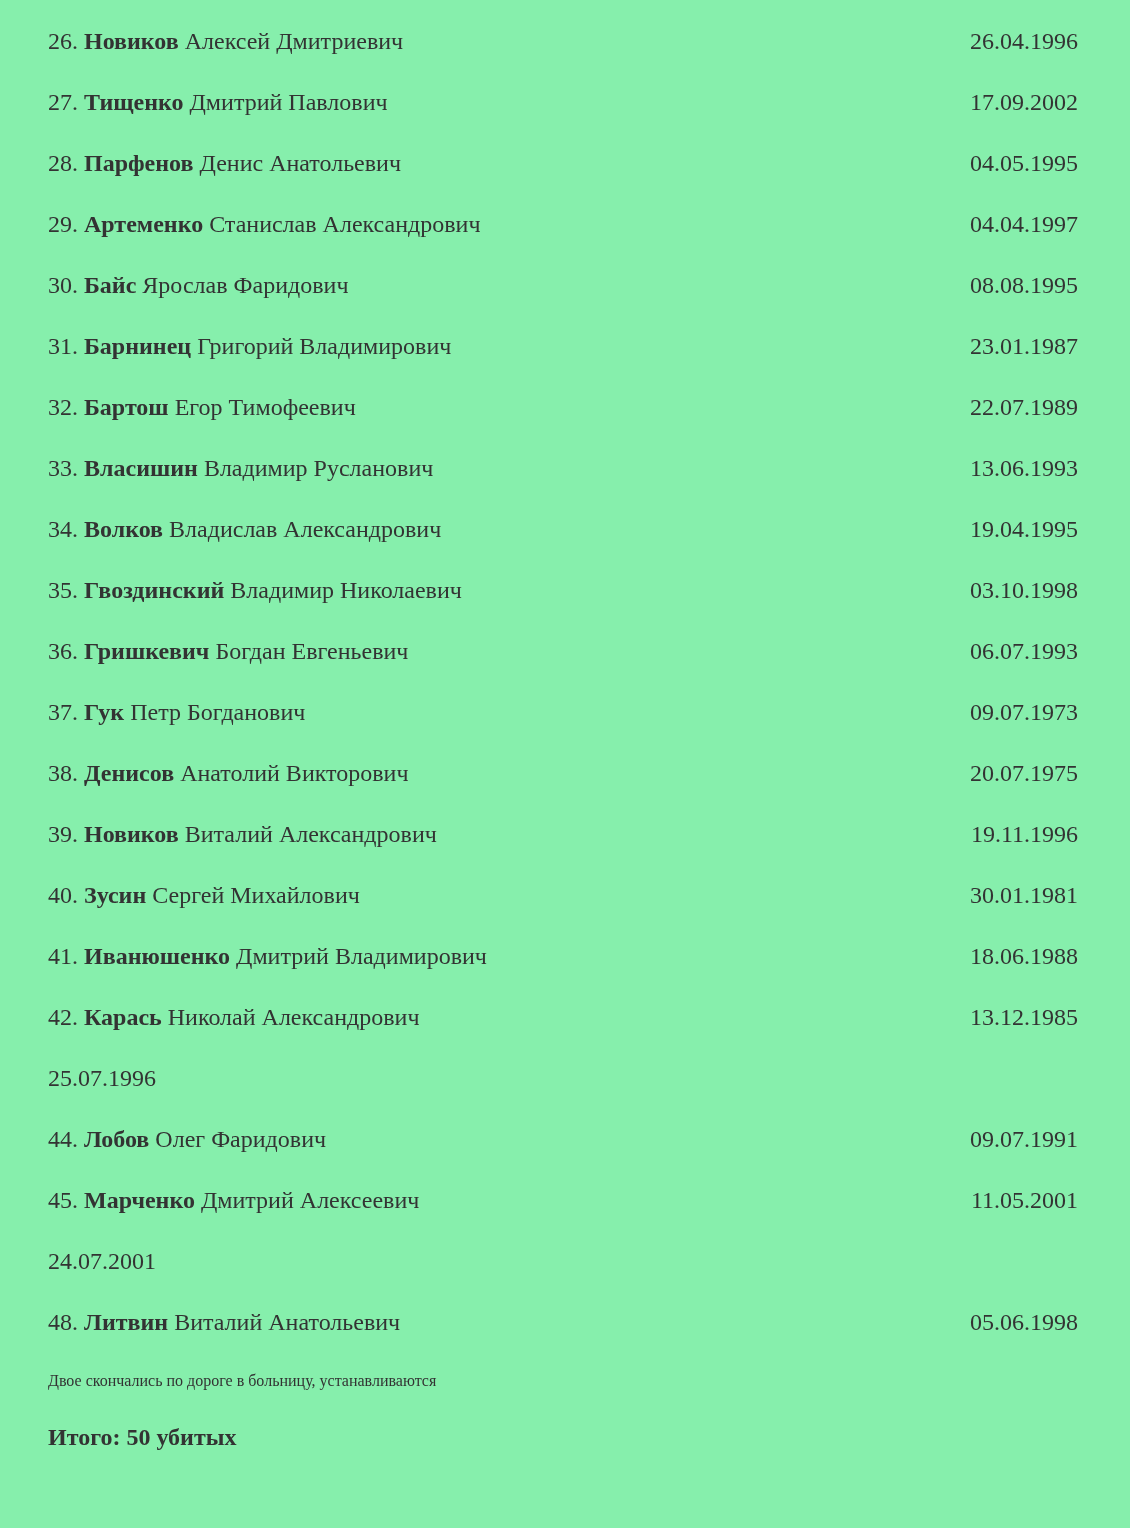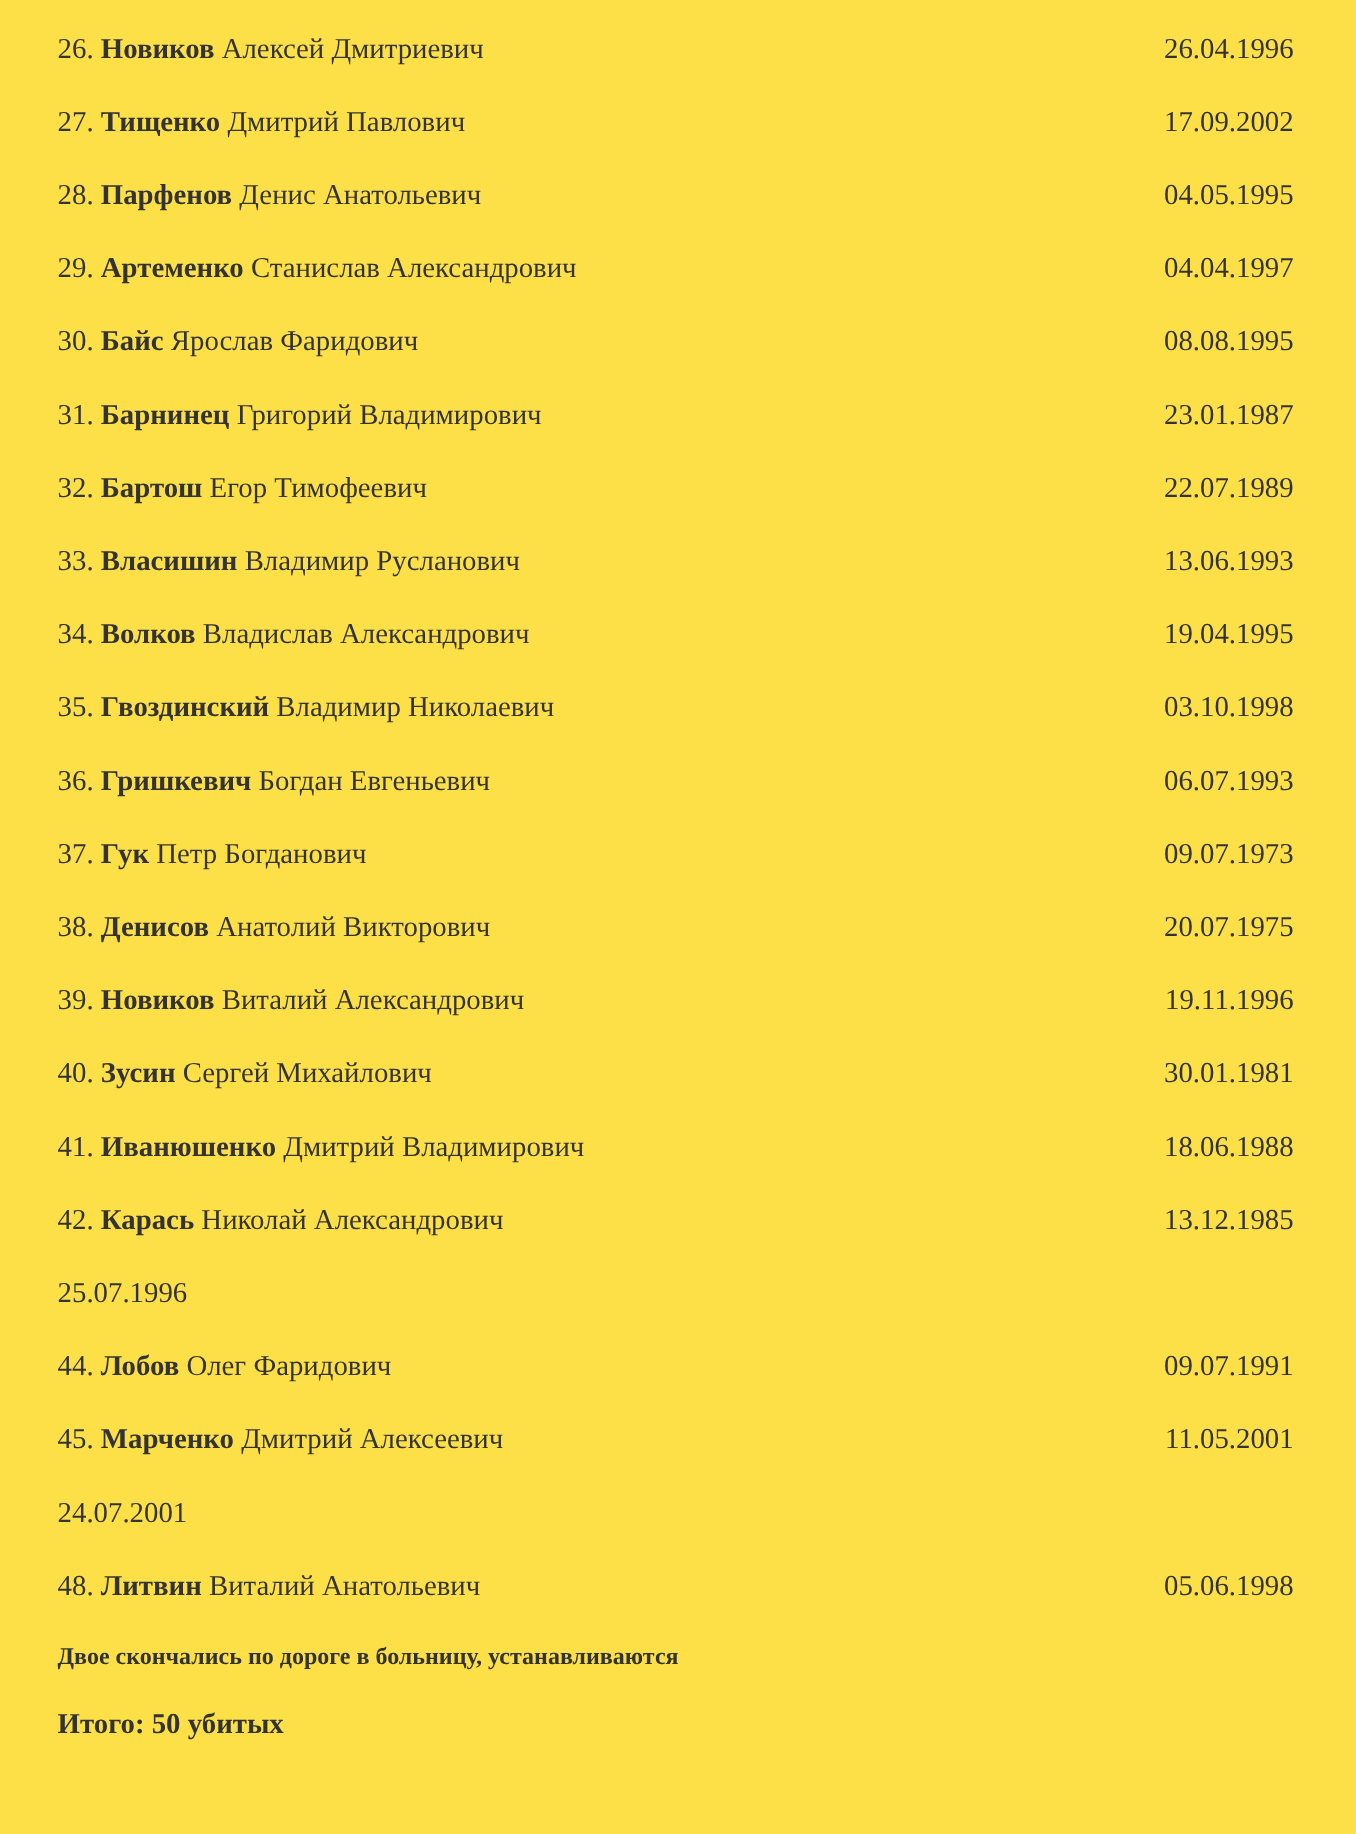--- a/index.html
+++ b/index.html
@@ -11,21 +11,21 @@
   body {
     font-family: "Liberation Serif", "DejaVu Serif", serif;
     color: #333333;
     -webkit-font-smoothing: antialiased;
   }
   .page {
     width: 1130px;
     height: 1528px;
     box-sizing: border-box;
     padding: 11px 52px 0 48px;
-    background: #fde047;
+    background: #86efac;
     overflow: hidden;
   }
   .entry-row {
     display: flex;
     align-items: center;
     height: 61px;
     font-size: 24px;
     line-height: 1.2;
     white-space: nowrap;
   }
@@ -44,22 +44,22 @@
   }
   .entry-date {
     flex: 0 0 auto;
     text-align: right;
     font-weight: 400;
   }
   .note-row {
     display: flex;
     align-items: center;
     height: 56px;
-    font-size: 20px;
-    font-weight: 700;
+    font-size: 16px;
+    font-weight: 400;
   }
   .total-row {
     display: flex;
     align-items: center;
     height: 56px;
     font-size: 24px;
     font-weight: 700;
   }
 </style>
 </head>

